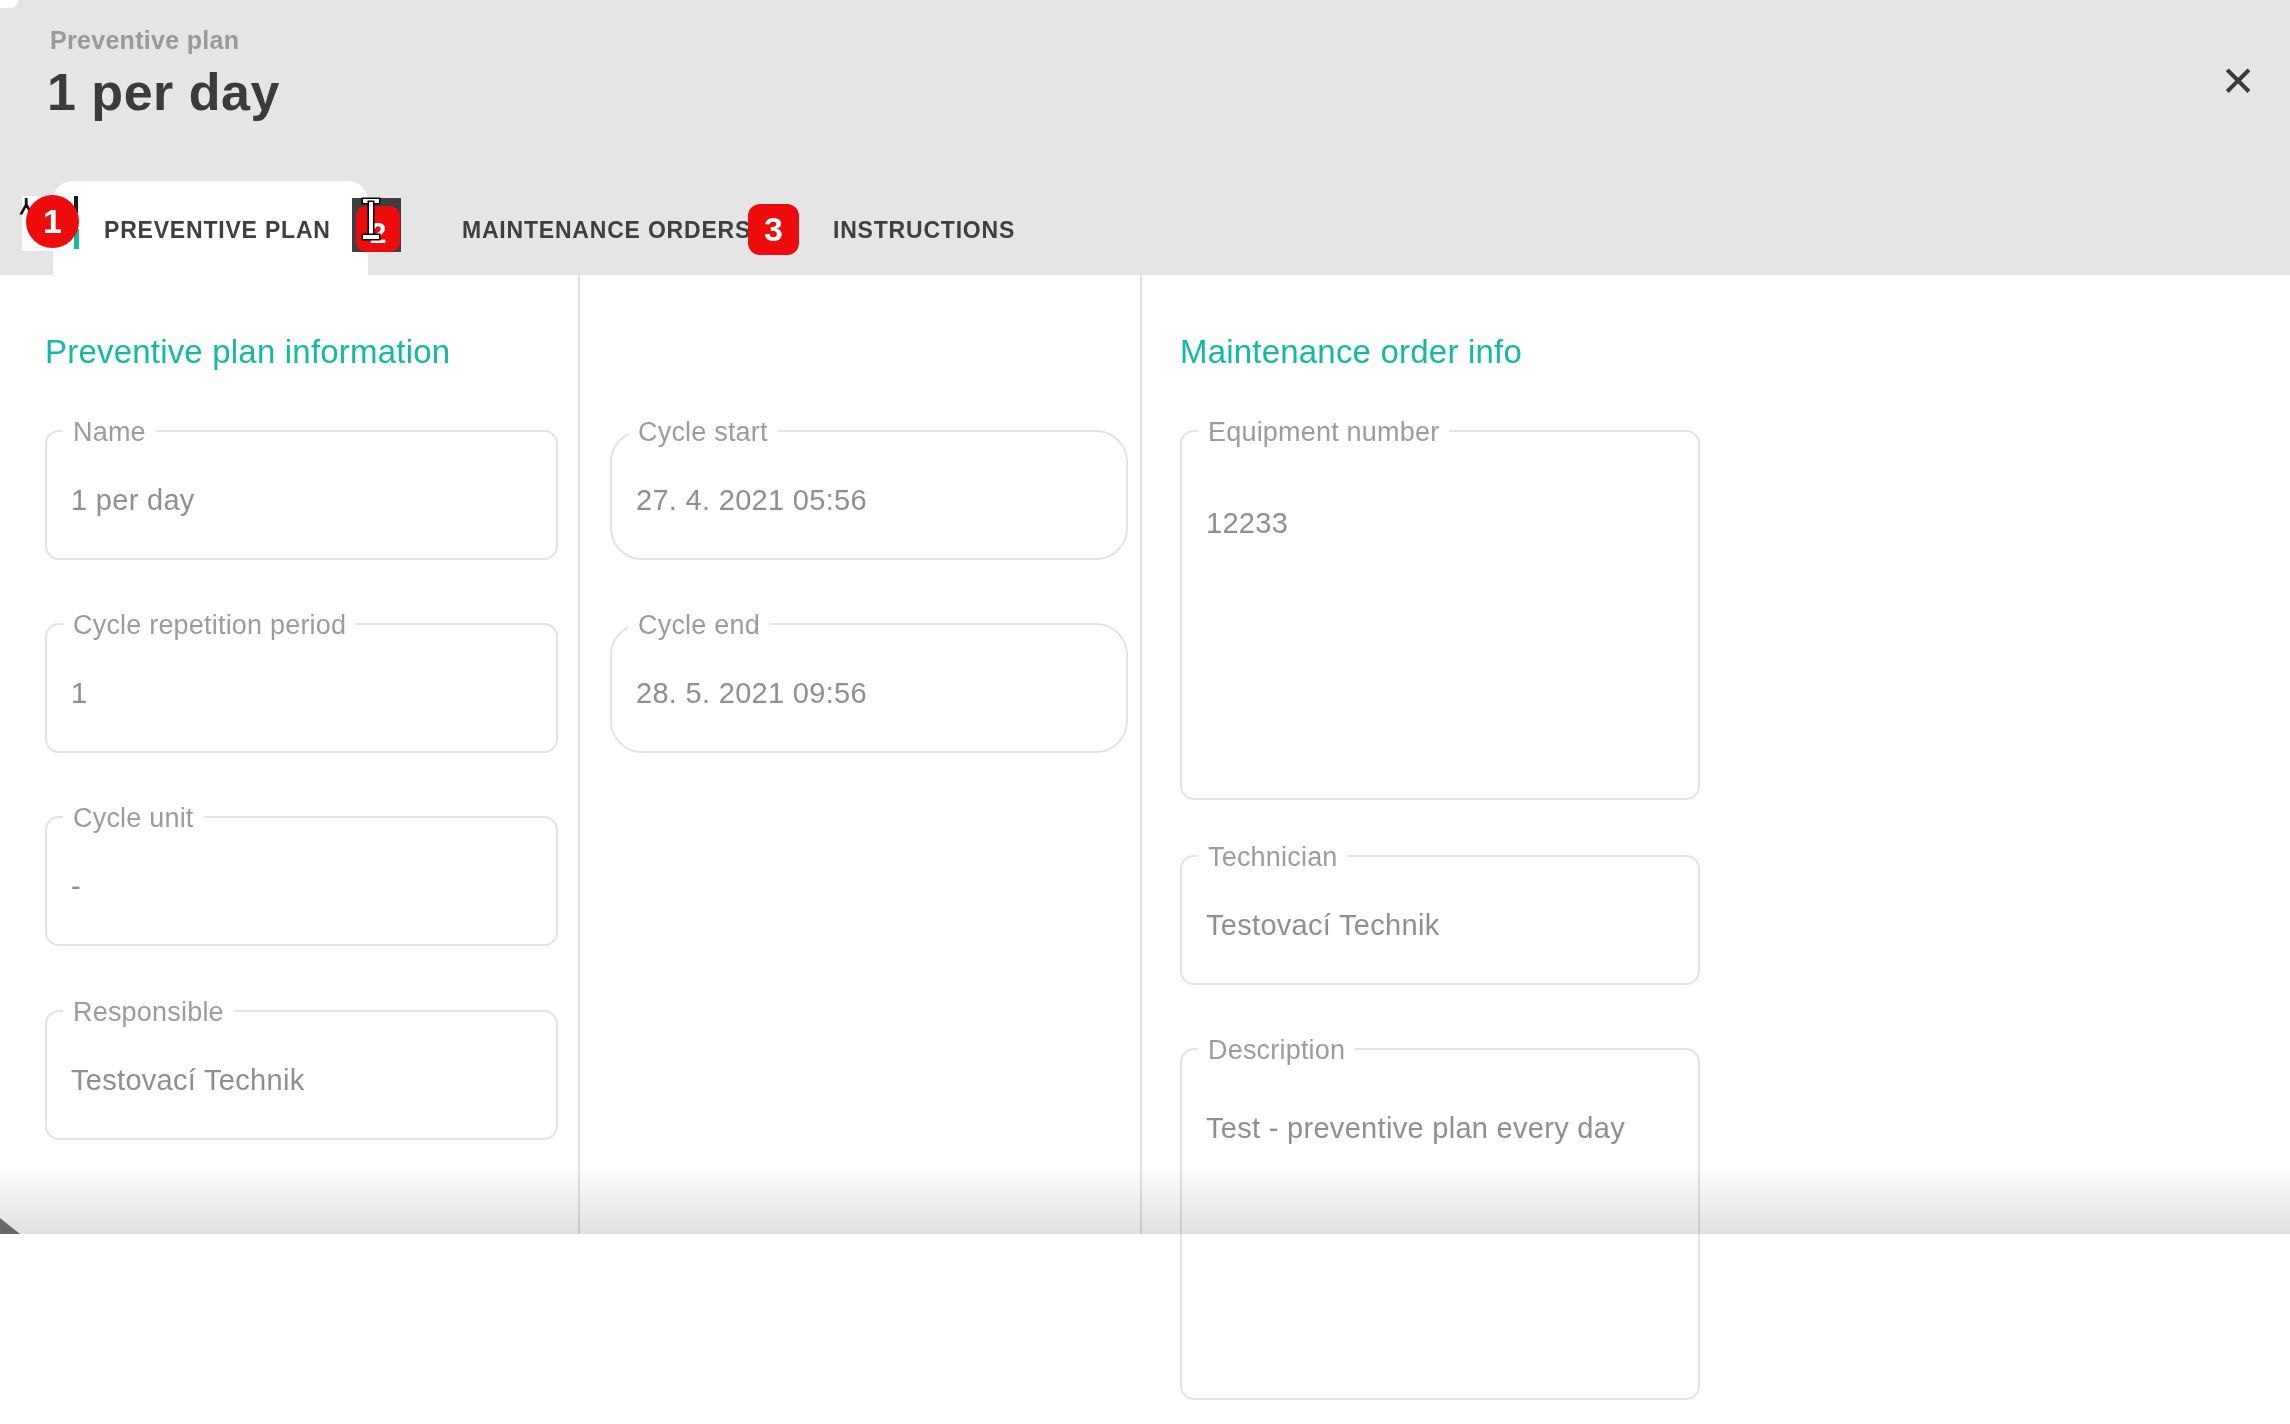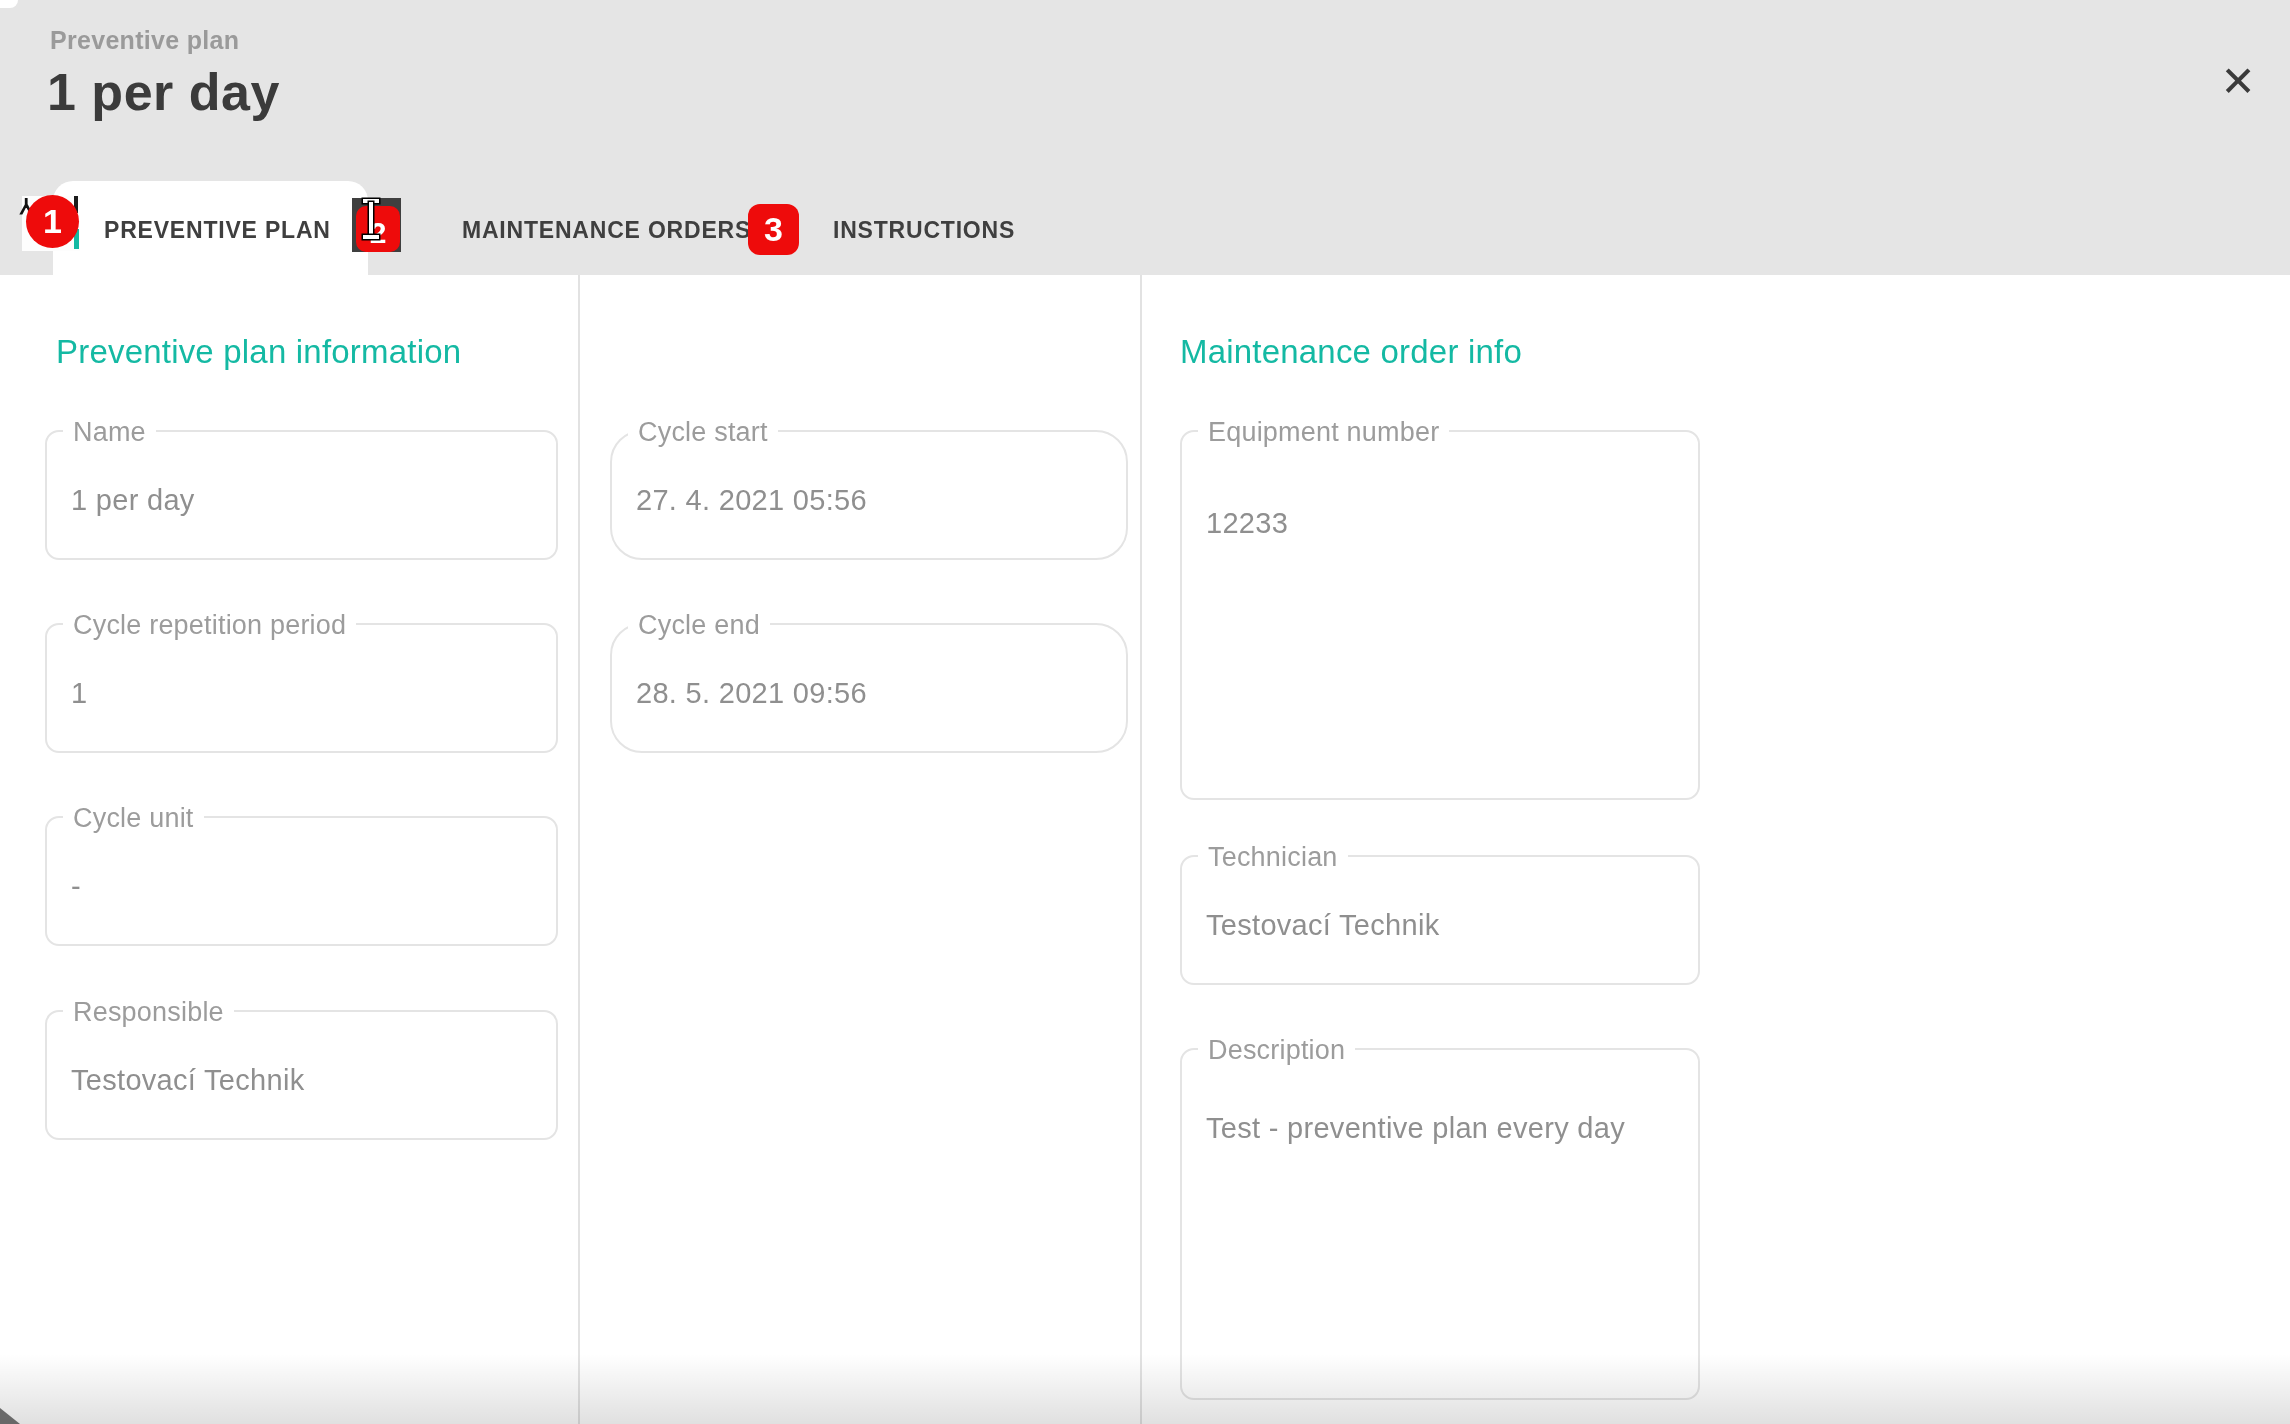--- a/index.html
+++ b/index.html
@@ -4,21 +4,21 @@
 <style>
   html,body{margin:0;padding:0;}
   body{
     width:2290px;height:1424px;
     background:#e5e5e5;
     font-family:"Liberation Sans", sans-serif;
     position:relative;
     overflow:hidden;
     -webkit-font-smoothing:antialiased;
   }
-  .stage{position:absolute;inset:0;width:2290px;height:1424px;}
+  .stage{position:absolute;inset:0;width:2290px;height:1234px;}
 
   
   .eyebrow{
     position:absolute;left:50px;top:26px;
     font-size:25px;font-weight:700;color:#9a9a9a;letter-spacing:.3px;
   }
   .page-title{
     position:absolute;left:47px;top:62px;
     font-size:52px;font-weight:700;color:#3b3b3b;letter-spacing:.5px;
   }
@@ -75,21 +75,21 @@
   .divider{
     position:absolute;top:275px;bottom:0;width:2px;background:#e2e2e2;
   }
   .divider.d1{left:578px;}
   .divider.d2{left:1140px;}
 
   .section-heading{
     position:absolute;top:333px;
     font-size:33px;font-weight:400;color:#14b9a3;letter-spacing:.2px;
   }
-  .section-heading.h1{left:56px;}
+  .section-heading.h1{left:45px;}
   .section-heading.h3{left:1180px;}
 
   
   .field{
     position:absolute;
     border:2px solid #e4e4e4;border-radius:14px;
     background:#ffffff;box-sizing:border-box;cursor:text;
   }
   .field .flabel{
     position:absolute;top:-15px;left:16px;

